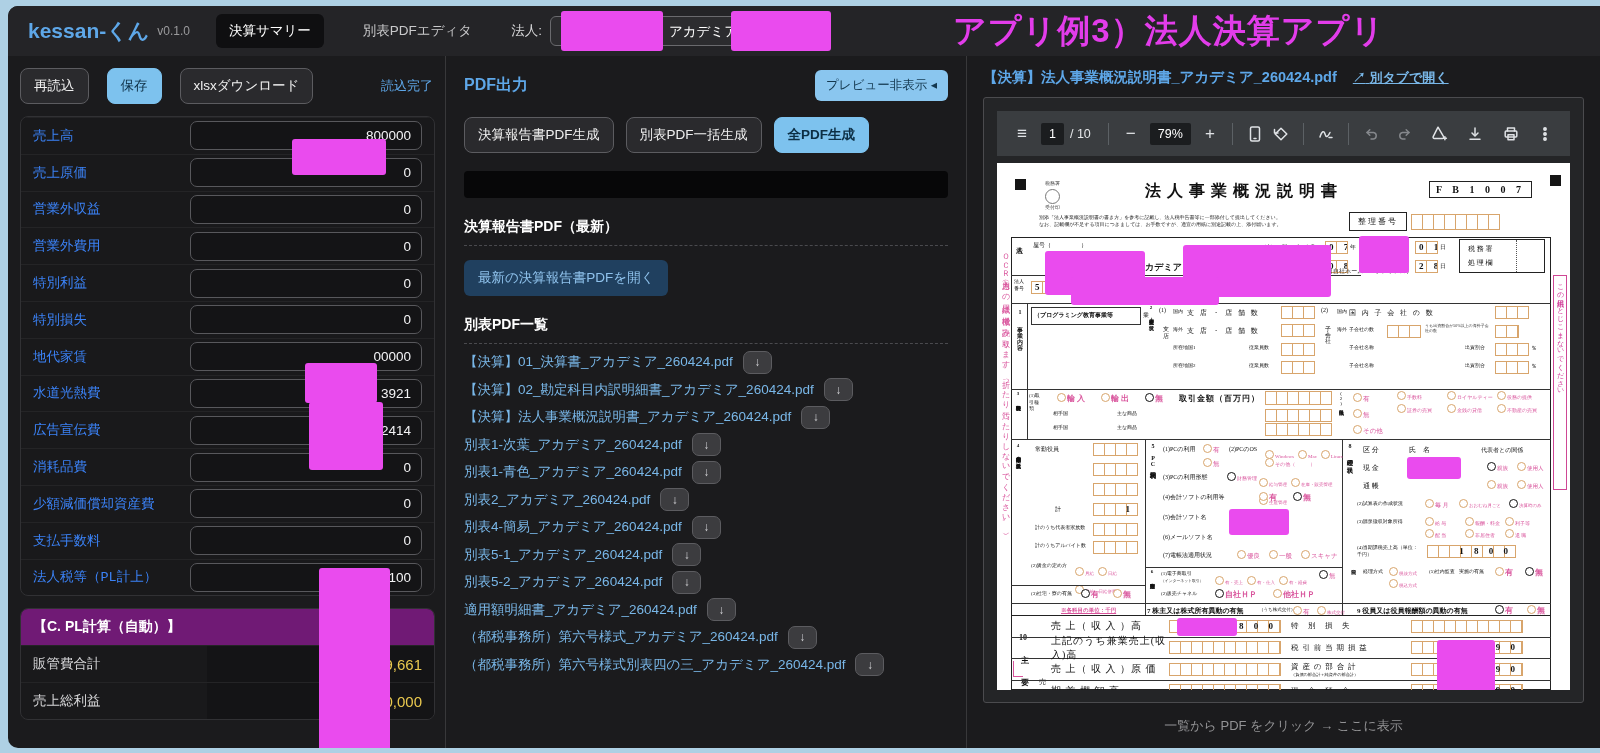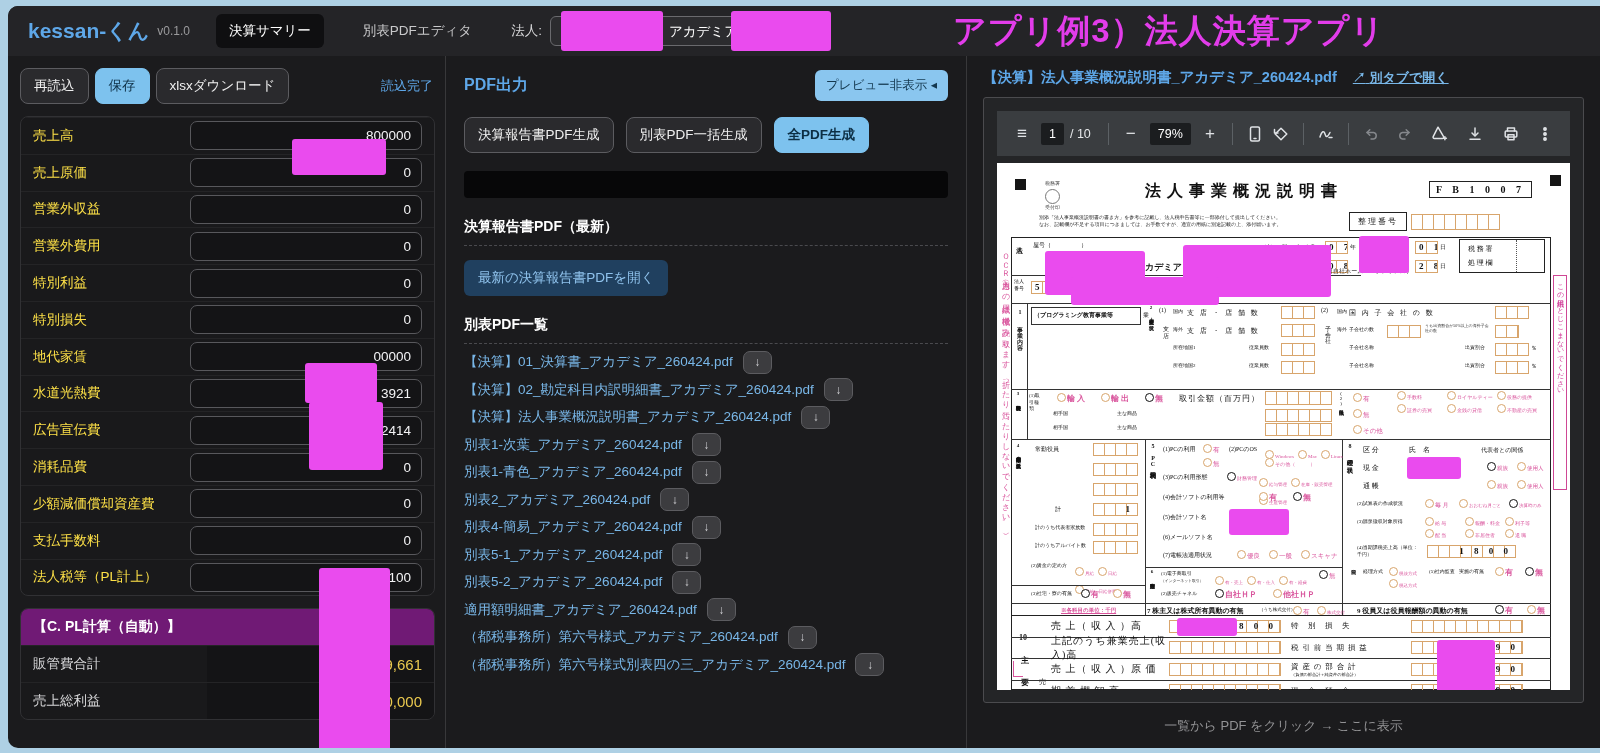--- a/index.html
+++ b/index.html
@@ -15,31 +15,31 @@
   .tab.active { background:#0f0f11; color:#fff; }
   .corp-label { color:#d8d8da; font-size:13.5px; margin-left:26px; }
   .corp-box { position:relative; margin-left:8px; width:272px; height:30px; background:#2c2c2f;
               border:1px solid #6a6a6e; border-radius:6px; }
   .corp-box .nm { position:absolute; left:118px; top:6px; color:#fff; font-size:13.5px; z-index:2; }
   .app-title { margin-left:auto; margin-right:195px; color:#e23cea; font-size:33px; font-weight:bold; letter-spacing:1px; white-space:nowrap; }
   .redact { position:absolute; background:#ea4bee; border-radius:3px; z-index:6; }
   
   .main { flex:1; display:flex; min-height:0; }
   .left { width:438px; flex:none; border-right:1px solid #38383a; padding:12px 10px 0 12px; position:relative; overflow:hidden; }
-  .toolbar { display:flex; align-items:center; gap:6px; }
+  .toolbar { display:flex; align-items:center; gap:18px; }
   .btn { font-size:13.5px; border-radius:8px; padding:8px 13px; background:#2a2a2d; color:#f0f0f0;
          border:1px solid #5c5c60; cursor:pointer; white-space:nowrap; font-family:inherit; }
   .btn.primary { background:#7dc2ee; color:#0d2f45; border:1px solid #7dc2ee; }
   .status { margin-left:auto; color:#5ea7e8; font-size:13px; padding-right:2px; }
   .card { margin-top:12px; border:1px solid #313134; border-radius:8px; overflow:hidden; background:#19191b; }
   .card-h { padding:9px 12px; font-weight:bold; font-size:14px; color:#fff; }
   .card-h.green { background:#2c4937; }
   .card-h.brown { background:#701a75; }
   .frow { display:flex; justify-content:space-between; align-items:center; height:36.8px; padding:0 12px; border-top:1px solid #242426; }
-  .frow .lbl { color:#fde047; font-size:13.5px; }
+  .frow .lbl { color:#3b82f6; font-size:13.5px;font-family:Liberation Mono, monospace; }
   .finput { width:232px; height:29px; line-height:27px; background:#141416; border:1px solid #58585c; border-radius:7px;
             color:#f4f4f6; font-size:13.5px; text-align:right; padding:0 10px; }
   .crow { display:flex; align-items:stretch; height:37px; border-top:1px solid #242426; font-size:13.5px; }
   .crow .lbl { flex:1; color:#d6d6d8; display:flex; align-items:center; padding-left:12px; }
   .crow .val { width:55%; background:#141416; color:#eac94f; font-size:15px; display:flex; align-items:center; justify-content:flex-end; padding-right:12px; }
   
   .mid { flex:1; border-right:1px solid #38383a; padding:14px 18px 0; min-width:0; }
   .mid-h { display:flex; align-items:center; justify-content:space-between; }
   .mid-title { color:#5ea7e8; font-weight:bold; font-size:16px; }
   .btn-preview { background:#8ac6ef; color:#14384f; font-size:12.5px; border-radius:6px; padding:7px 11px; border:none; font-family:inherit; }
@@ -513,21 +513,21 @@
           <div class="fa t5" style="left:352px; top:200px;">子会社名称</div>
           <div class="fa t5" style="left:468px; top:200px;">出資割合</div>
           <span class="fa cells" style="left:498px; top:198px; width:34px;"></span>
           <div class="fa t6" style="left:534px; top:199px;">％</div>
 
           <div class="fa vtx t5 snum" style="left:17px; top:228px; height:46px;">3 海外取引状況</div>
           <div class="fa t5" style="left:32px; top:230px; width:14px;">(1)取引種類</div>
           <span class="fa chip big" style="left:60px; top:230px;">輸 入</span>
           <span class="fa chip big" style="left:104px; top:230px;">輸 出</span>
           <span class="fa chip big on" style="left:148px; top:230px;">無</span>
-          <div class="fa t8" style="left:182px; top:230px; font-weight:normal; letter-spacing:1px;">取引金額（百万円）</div>
+          <div class="fa t8" style="left:182px; top:230px; font-weight:bold; letter-spacing:1px;">取引金額（百万円）</div>
           <span class="fa cells" style="left:268px; top:228px; width:67px; height:14px;"></span>
           <div class="fa t5" style="left:56px; top:248px;">相手国</div>
           <div class="fa t5" style="left:120px; top:248px;">主な商品</div>
           <span class="fa cells" style="left:268px; top:246px; width:67px;"></span>
           <div class="fa t5" style="left:56px; top:262px;">相手国</div>
           <div class="fa t5" style="left:120px; top:262px;">主な商品</div>
           <span class="fa cells" style="left:268px; top:260px; width:67px;"></span>
           <div class="fa vtx t5" style="left:340px; top:228px; height:46px;">(2)輸出入以外取引</div>
           <span class="fa chip" style="left:356px; top:230px;">有</span>
           <span class="fa chip" style="left:356px; top:246px;">無</span>

